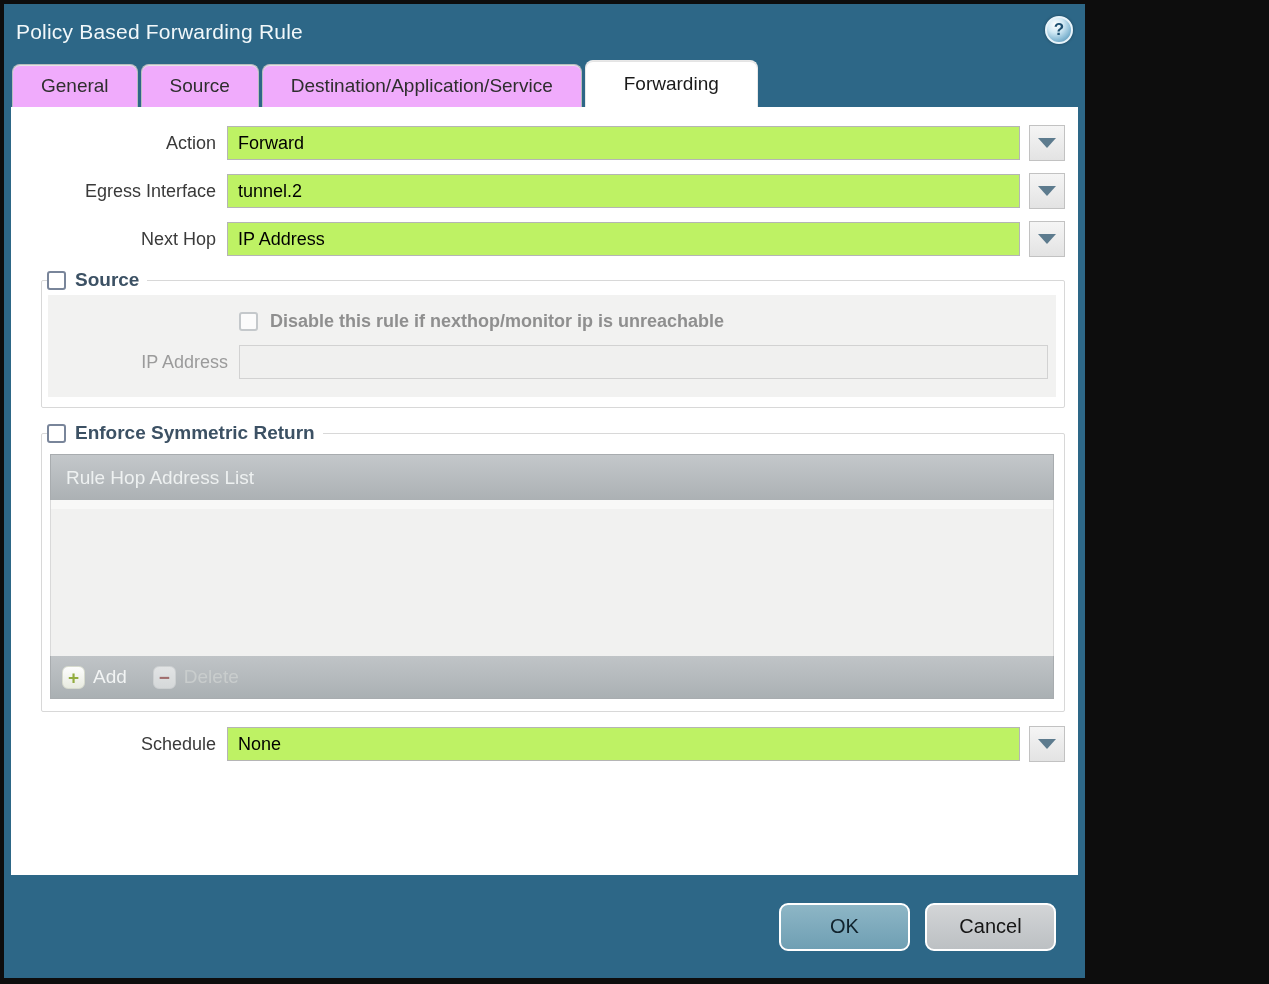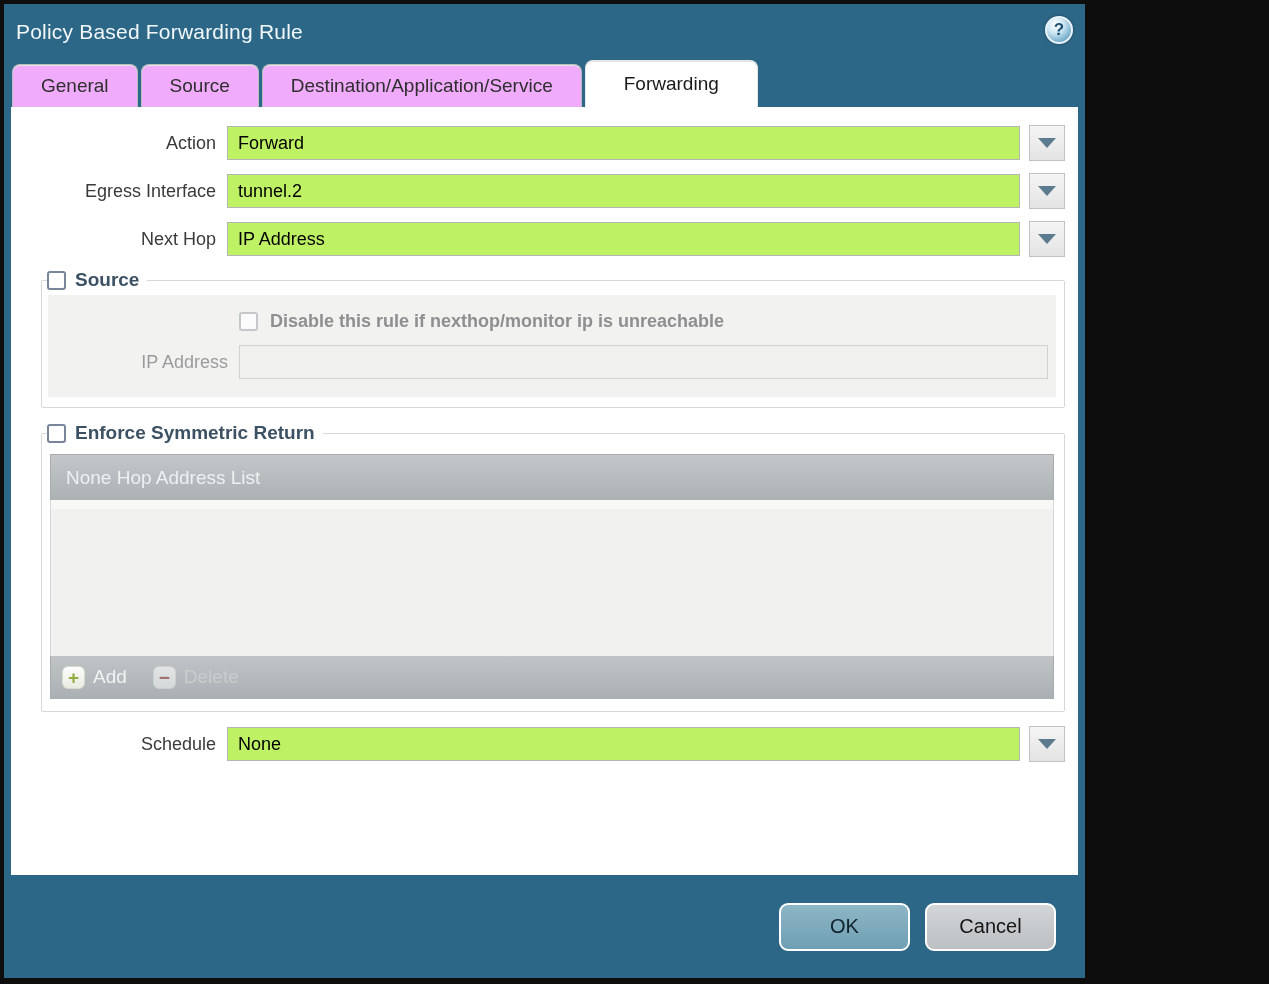--- a/index.html
+++ b/index.html
@@ -247,21 +247,21 @@
         </div>
       </div>
     </fieldset>
 
     <fieldset class="fs">
       <legend>
         <span class="cbx"></span>
         <span class="legend-text">Enforce Symmetric Return</span>
       </legend>
       <div class="sr-table">
-        <div class="thead">None Hop Address List</div>
+        <div class="thead">Rule Hop Address List</div>
         <div class="tbody">
           <div class="first-strip"></div>
         </div>
         <div class="tfoot">
           <span class="tool add">
             <span class="ic">+</span>
             <span class="cap">Add</span>
           </span>
           <span class="tool del">
             <span class="ic">−</span>

